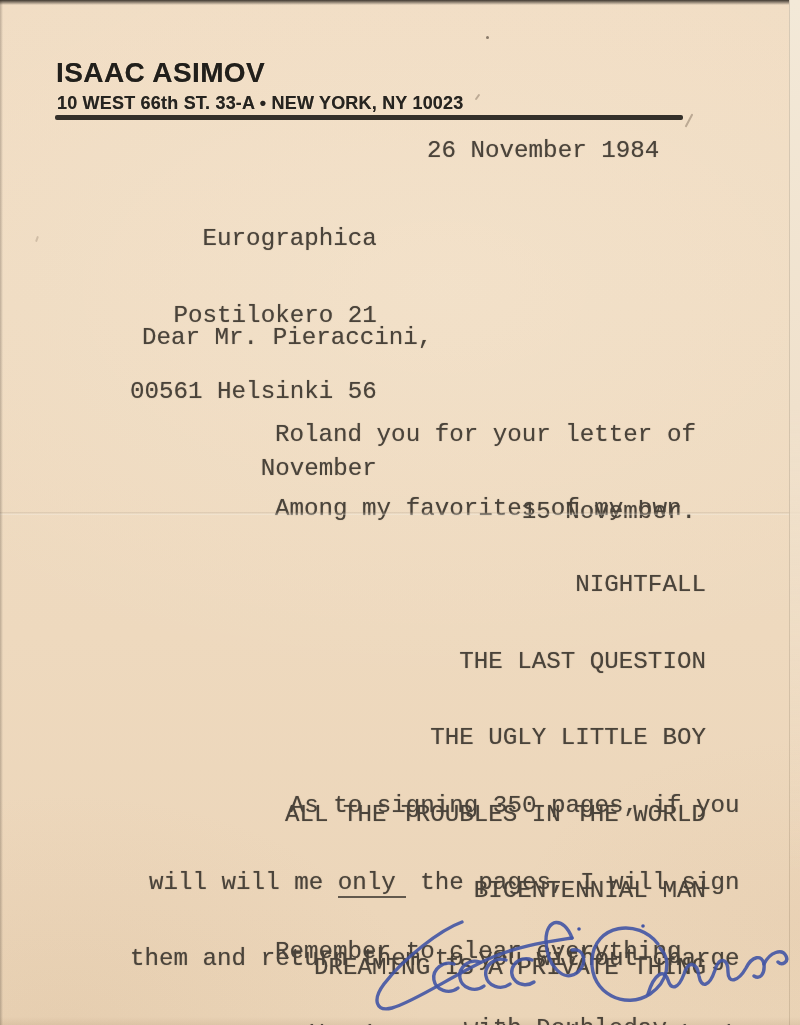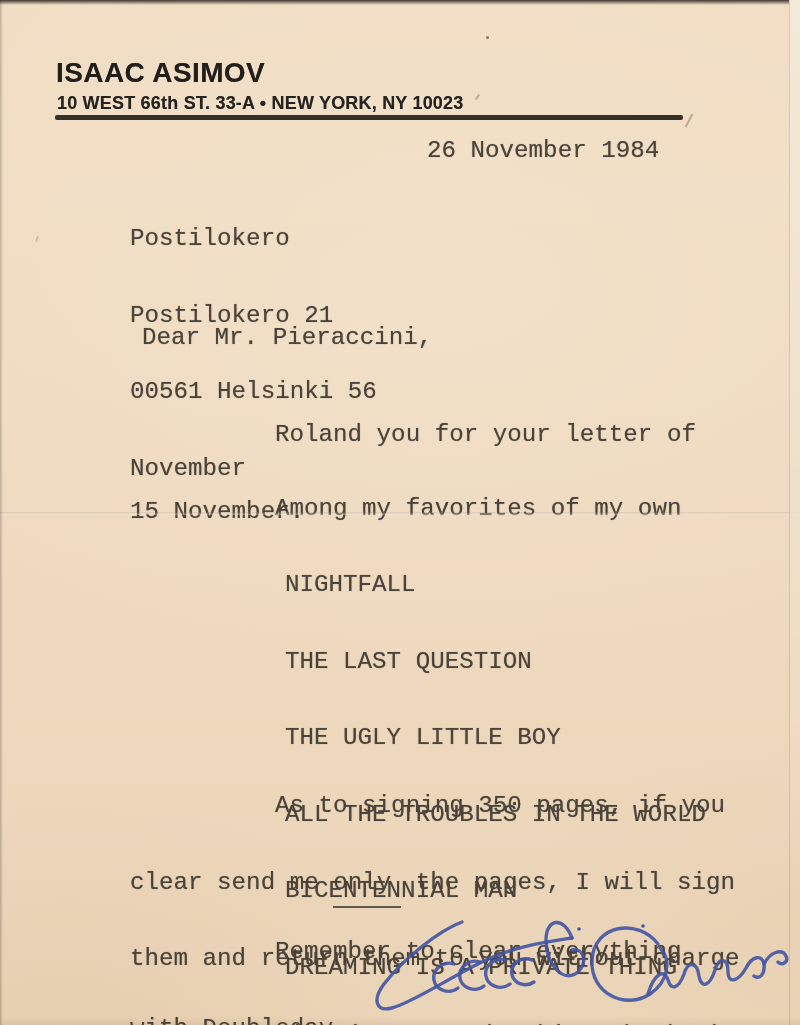--- a/index.html
+++ b/index.html
@@ -11,23 +11,24 @@
       radial-gradient(60% 30% at 100% 90%, rgba(200,160,120,.08), rgba(200,160,120,0) 60%),
       linear-gradient(180deg,#f1ddc4 0%,#efdbc1 30%,#eed9be 62%,#ecd6ba 88%,#ebd5b8 100%);
     font-family:"Liberation Mono","DejaVu Sans Mono",monospace;
   }
   .mono{
     position:absolute;
     font:24.2px/25.5px "Liberation Mono","DejaVu Sans Mono",monospace;
     color:#4a433a;
     text-shadow:0 0 1px rgba(74,67,57,.5);
     white-space:pre;
+    text-align:right;
   }
   .ind{padding-left:145px;}
-  .u-word{border-bottom:2px solid rgba(74,67,57,.85);padding-right:10px;padding-bottom:10px;}
+  .u-word{border-bottom:2px solid rgba(74,67,57,.85);padding-right:10px;padding-bottom:0;}
   .lh-name{
     position:absolute;left:56px;top:58px;
     font:700 28px/1.05 "Liberation Sans","DejaVu Sans",sans-serif;
     letter-spacing:.4px;color:#211f1b;text-shadow:0 0 .5px rgba(33,31,27,.6);
   }
   .lh-addr{
     position:absolute;left:57px;top:94px;
     font:700 18px/1.05 "Liberation Sans","DejaVu Sans",sans-serif;
     letter-spacing:.2px;color:#262420;text-shadow:0 0 .5px rgba(38,36,32,.5);
   }
@@ -53,21 +54,21 @@
 
 <div class="page">
 
   <div class="lh-name">ISAAC ASIMOV</div>
   <div class="lh-addr">10 WEST 66th ST. 33-A • NEW YORK, NY 10023</div>
   <div class="lh-rule"></div>
 
   <div class="mono" style="left:427px;top:138px;">26 November 1984</div>
 
   <div class="mono" style="left:130px;top:175px;">
-    <div>Postilokero</div>
+    <div>Eurographica</div>
     <div>Postilokero 21</div>
     <div>00561 Helsinki 56</div>
     <div>November</div>
   </div>
 
   <div class="mono" style="left:142px;top:325px;">Dear Mr. Pieraccini,</div>
 
   <div class="mono" style="left:130px;top:371px;">
     <div class="ind">Roland you for your letter of</div>
     <div>15 November.</div>
@@ -83,21 +84,21 @@
     <div>THE UGLY LITTLE BOY</div>
     <div>ALL THE TROUBLES IN THE WORLD</div>
     <div>BICENTENNIAL MAN</div>
     <div>DREAMING IS A PRIVATE THING</div>
     
     
   </div>
 
   <div class="mono" style="left:130px;top:742px;">
     <div class="ind">As to signing 350 pages, if you</div>
-    <div><span>clear send me </span><span class="u-word">only</span><span> the pages, I will sign</span></div>
+    <div><span>will will me </span><span class="u-word">only</span><span> the pages, I will sign</span></div>
     <div>them and return them to you without charge</div>
     <div>as my contribution toward making the book</div>
     
   </div>
 
   <div class="mono" style="left:130px;top:888px;">
     <div class="ind">Remember to clear everything</div>
     <div>with Doubleday.</div>
   </div>
 

